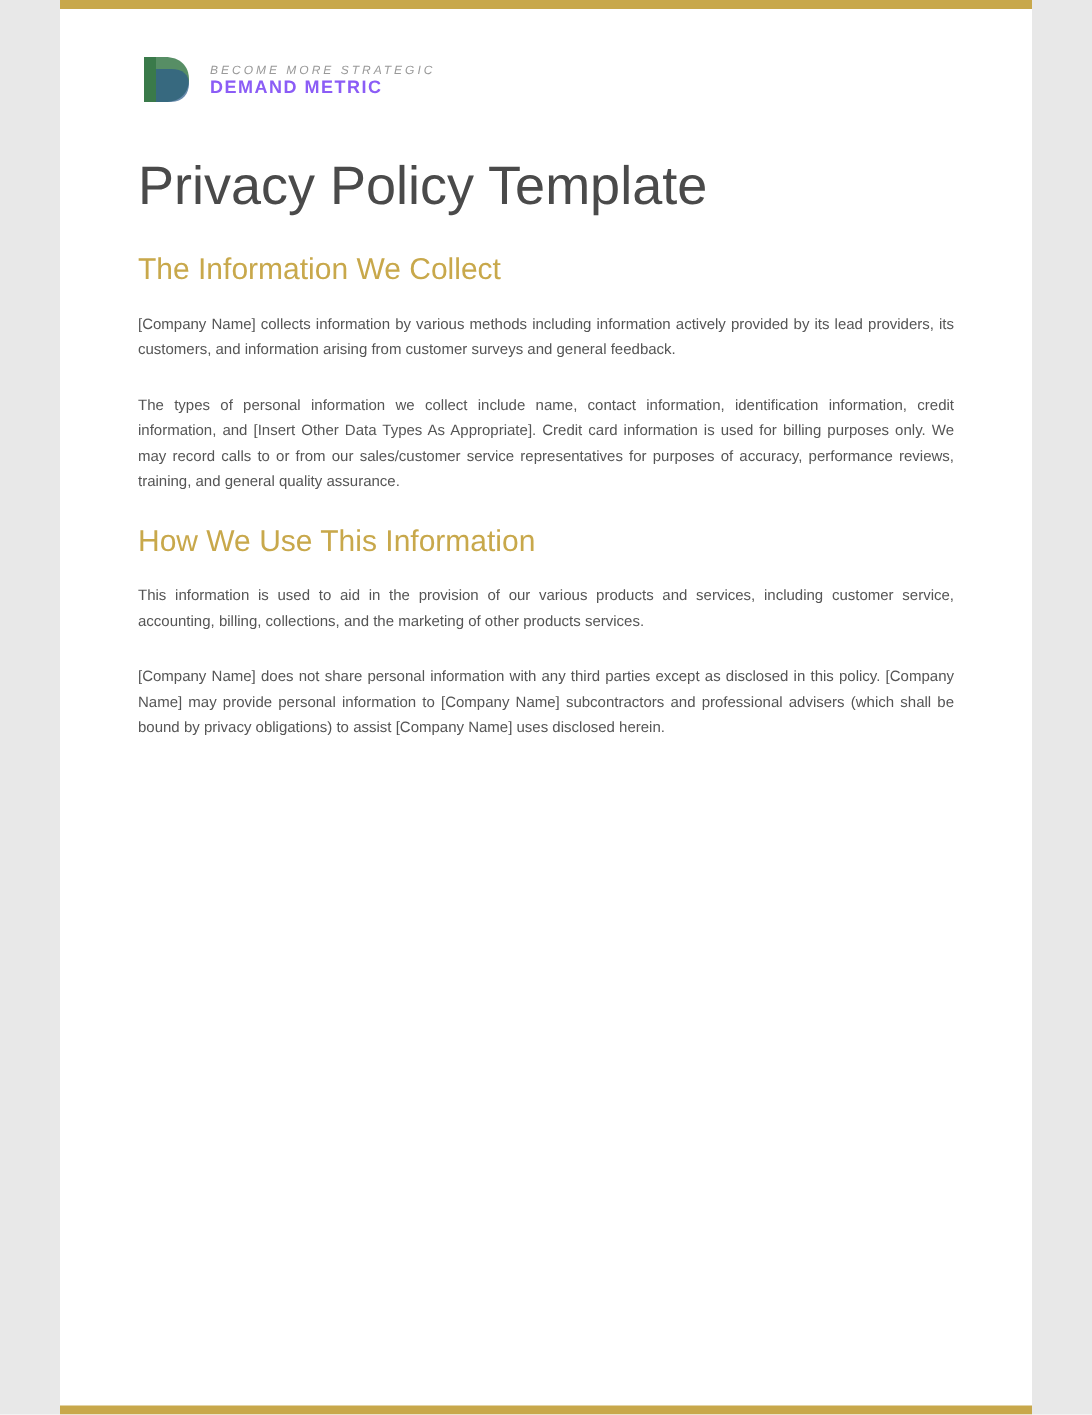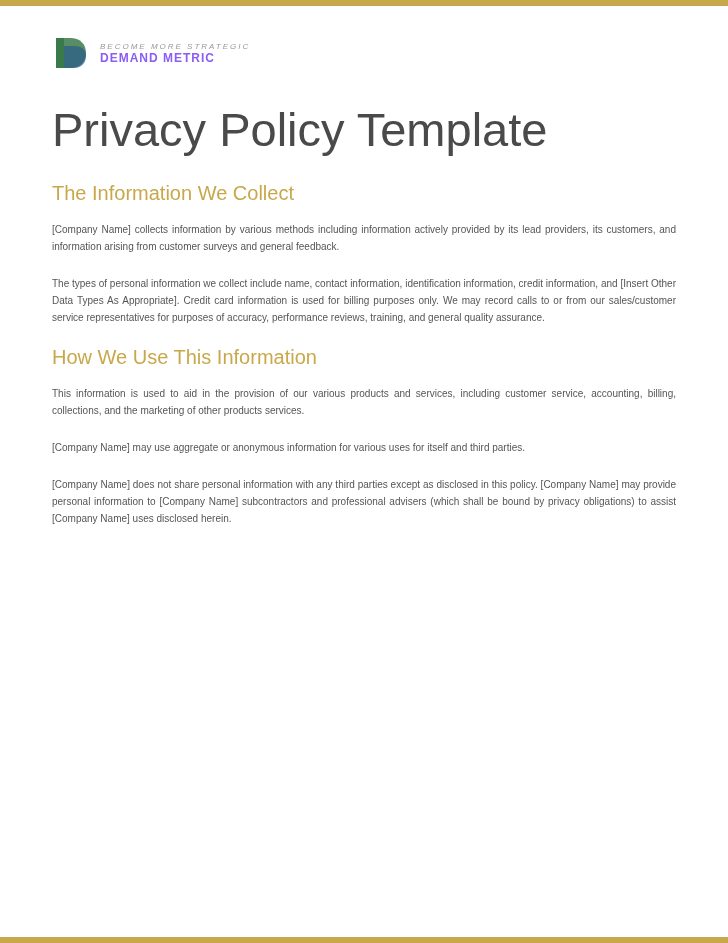--- a/index.html
+++ b/index.html
@@ -11,21 +11,21 @@
     body {
       background: #e8e8e8;
       display: flex;
       justify-content: center;
       align-items: flex-start;
       min-height: 943px;
       font-family: Arial, sans-serif;
     }
 
     .page-container {
-      width: 728px;
+      width: 648px;
       min-height: 943px;
       background: #fff;
       padding: 0;
       position: relative;
     }
 
     .top-border {
       width: 100%;
       height: 6px;
       background: #c8a84b;
@@ -63,21 +63,21 @@
 
     .logo-name {
       font-size: 12px;
       font-weight: bold;
       color: #8b5cf6;
       letter-spacing: 1px;
       text-transform: uppercase;
     }
 
     .page-title {
-      font-size: 47px;
+      font-size: 36px;
       font-weight: normal;
       color: #4a4a4a;
       margin-bottom: 24px;
       line-height: 1.2;
     }
 
     .intro-text {
       font-size: 11.5px;
       color: #555;
       line-height: 1.7;
@@ -141,21 +141,20 @@
 
     <div class="section-block">
       <h2 class="section-heading">The Information We Collect</h2>
       <p class="body-text">[Company Name] collects information by various methods including information actively provided by its lead providers, its customers, and information arising from customer surveys and general feedback.</p>
       <p class="body-text">The types of personal information we collect include name, contact information, identification information, credit information, and [Insert Other Data Types As Appropriate]. Credit card information is used for billing purposes only. We may record calls to or from our sales/customer service representatives for purposes of accuracy, performance reviews, training, and general quality assurance.</p>
     </div>
 
     <div class="section-block">
       <h2 class="section-heading">How We Use This Information</h2>
       <p class="body-text">This information is used to aid in the provision of our various products and services, including customer service, accounting, billing, collections, and the marketing of other products services.</p>
-      <p class="body-text">[Company Name] may use aggregate or anonymous information for various uses for itself and third parties.</p>
     </div>
 
     <div class="section-block">
       <p class="body-text">[Company Name] does not share personal information with any third parties except as disclosed in this policy. [Company Name] may provide personal information to [Company Name] subcontractors and professional advisers (which shall be bound by privacy obligations) to assist [Company Name] uses disclosed herein.</p>
     </div>
 
   </div>
 
   <div class="bottom-border"></div>
 </div>

